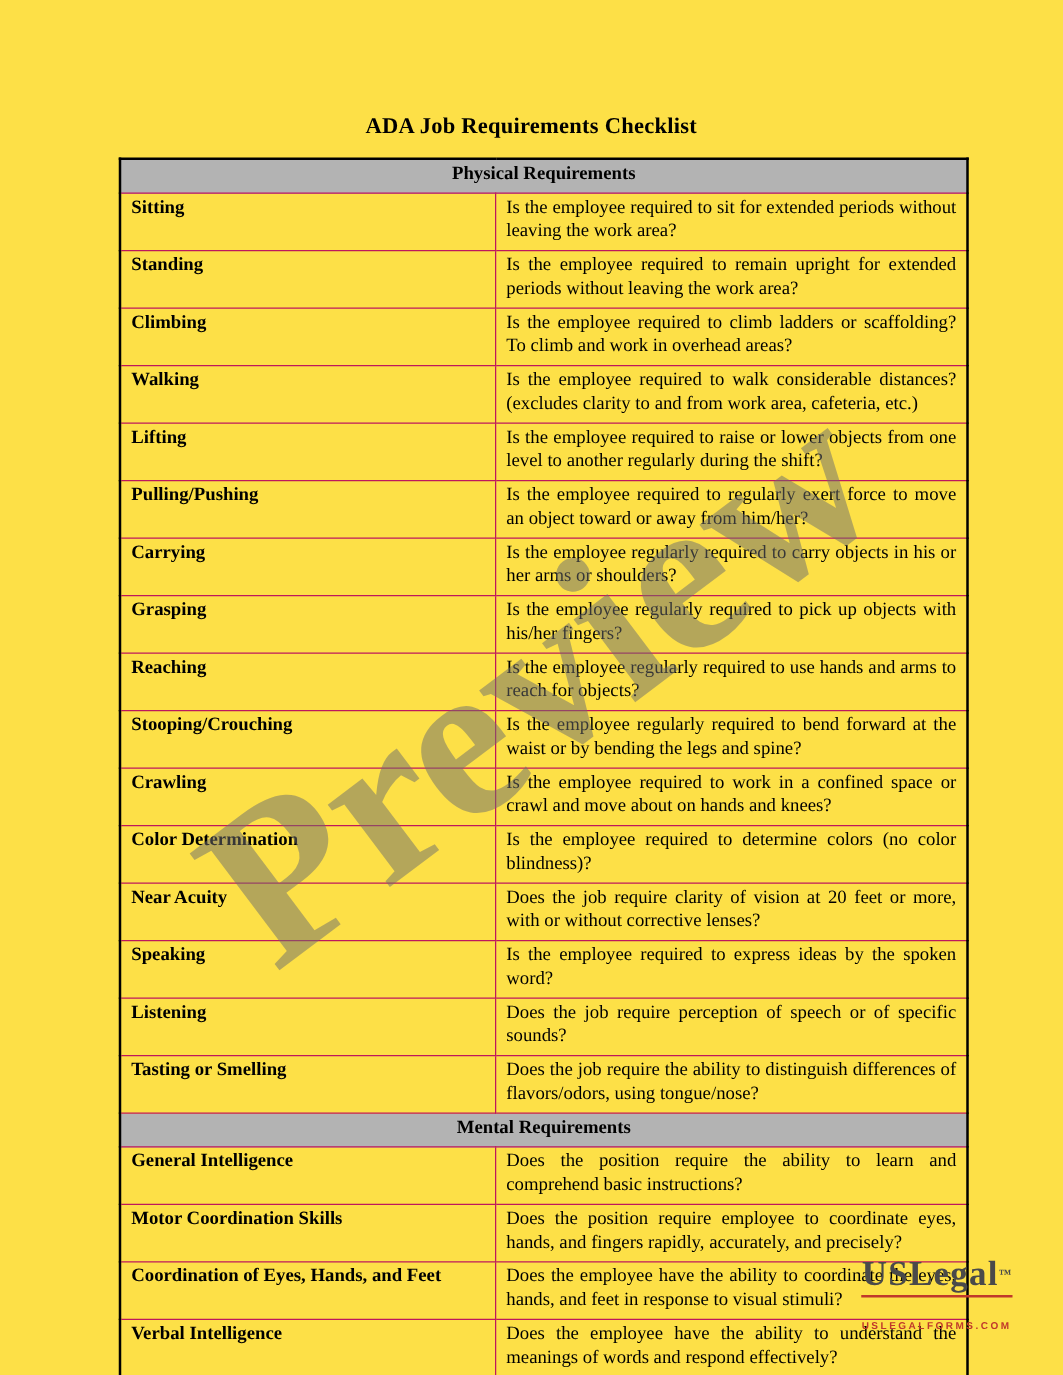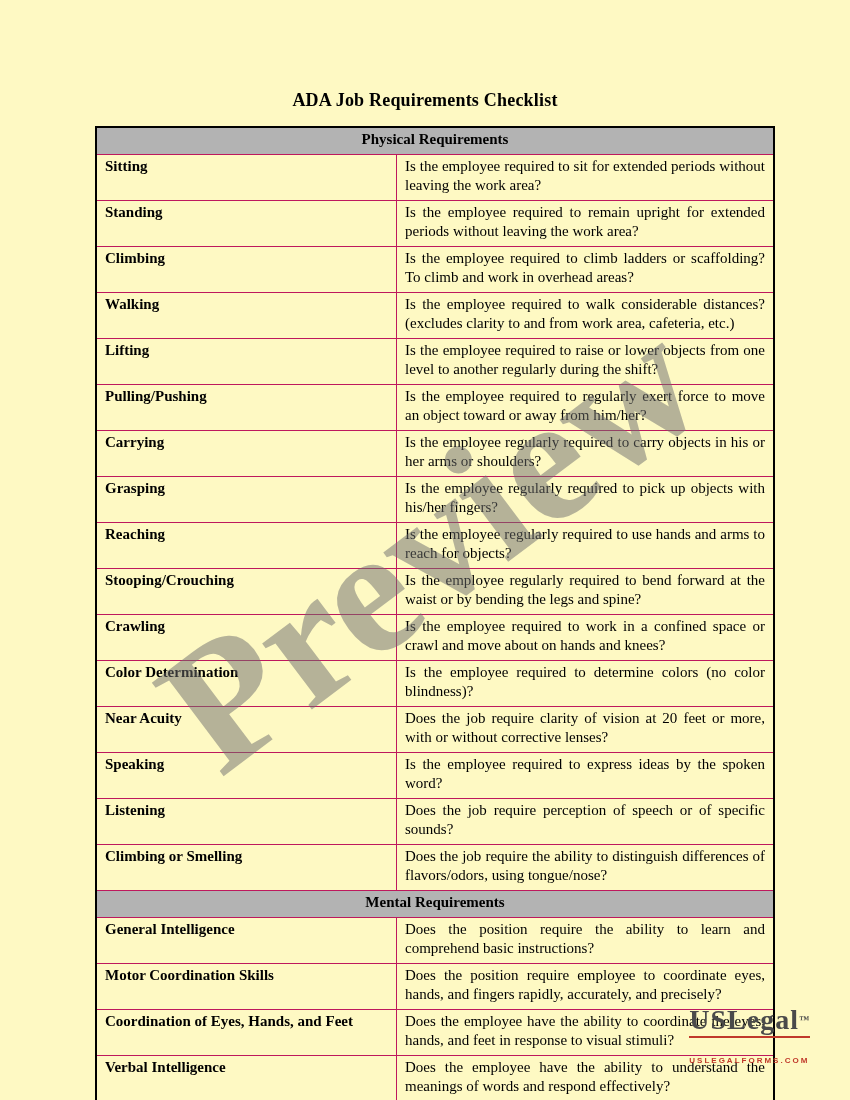--- a/index.html
+++ b/index.html
@@ -4,21 +4,21 @@
 <style>
   html, body {
     margin: 0;
     padding: 0;
     background: #ffffff;
   }
   .page {
     position: relative;
     width: 850px;
     height: 1100px;
-    background: #fef9c3;
+    background: #fde047;
     overflow: hidden;
     font-family: "Liberation Serif", "DejaVu Serif", serif;
     color: #000000;
   }
   .doc-title {
     position: absolute;
     top: 90px;
     left: 0;
     width: 100%;
     text-align: center;
@@ -164,21 +164,21 @@
         </tr>
         <tr>
           <td class="label-cell">Speaking</td>
           <td class="question-cell">Is the employee required to express ideas by the spoken word?</td>
         </tr>
         <tr>
           <td class="label-cell">Listening</td>
           <td class="question-cell">Does the job require perception of speech or of specific sounds?</td>
         </tr>
         <tr>
-          <td class="label-cell">Climbing or Smelling</td>
+          <td class="label-cell">Tasting or Smelling</td>
           <td class="question-cell">Does the job require the ability to distinguish differences of flavors/odors, using tongue/nose?</td>
         </tr>
         <tr>
           <td colspan="2" class="section-header">Mental Requirements</td>
         </tr>
         <tr>
           <td class="label-cell">General Intelligence</td>
           <td class="question-cell">Does the position require the ability to learn and comprehend basic instructions?</td>
         </tr>
         <tr>

